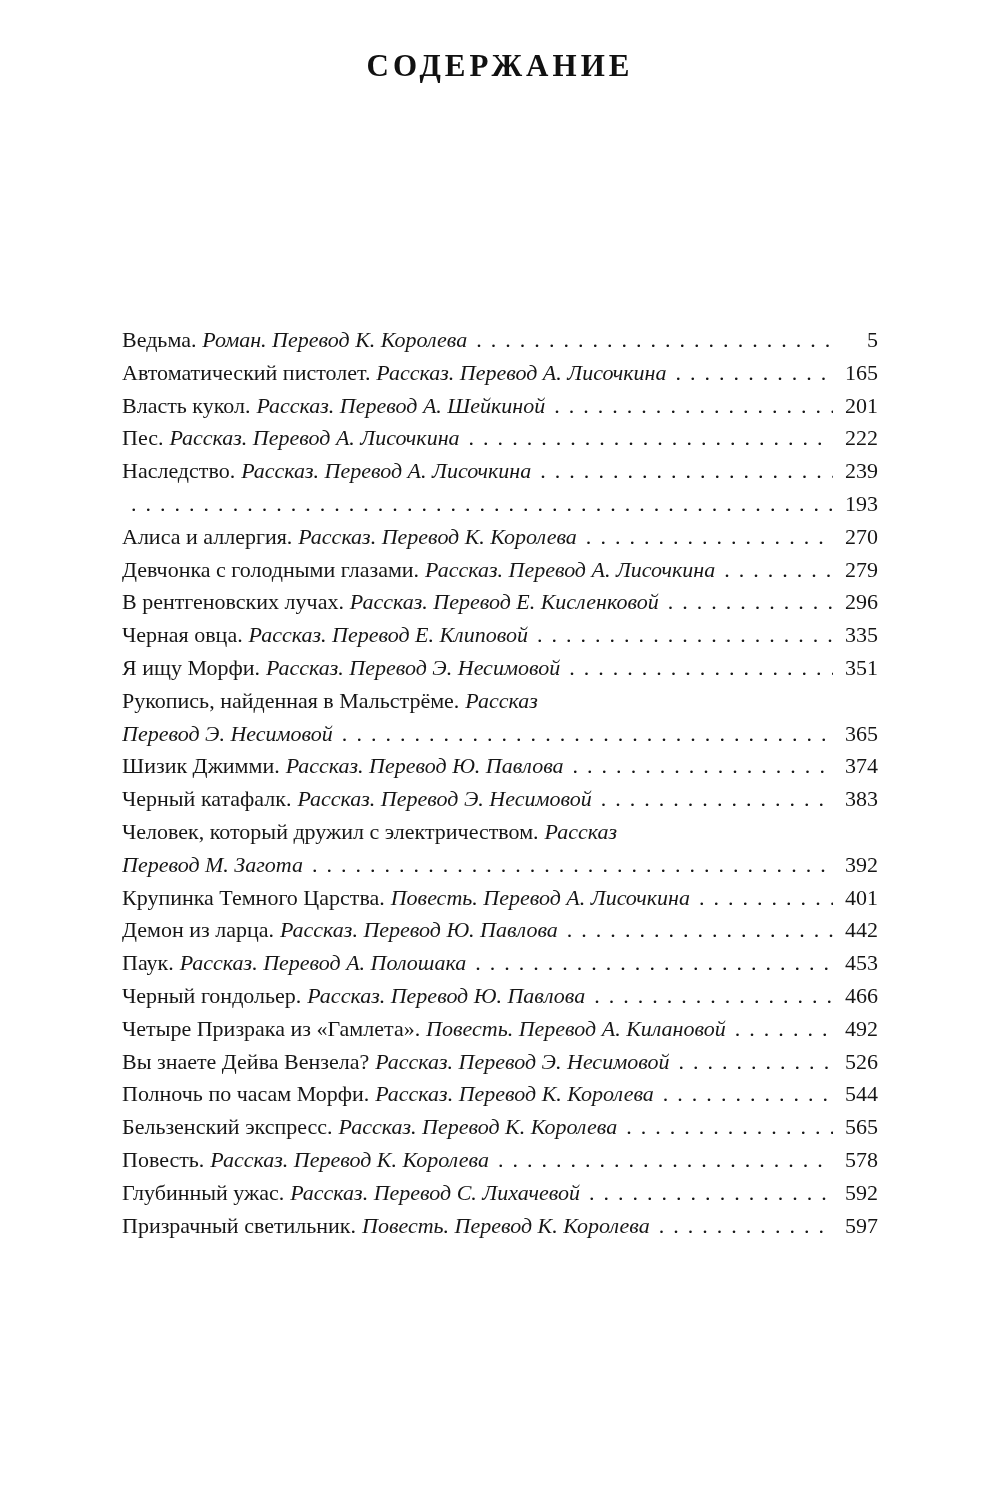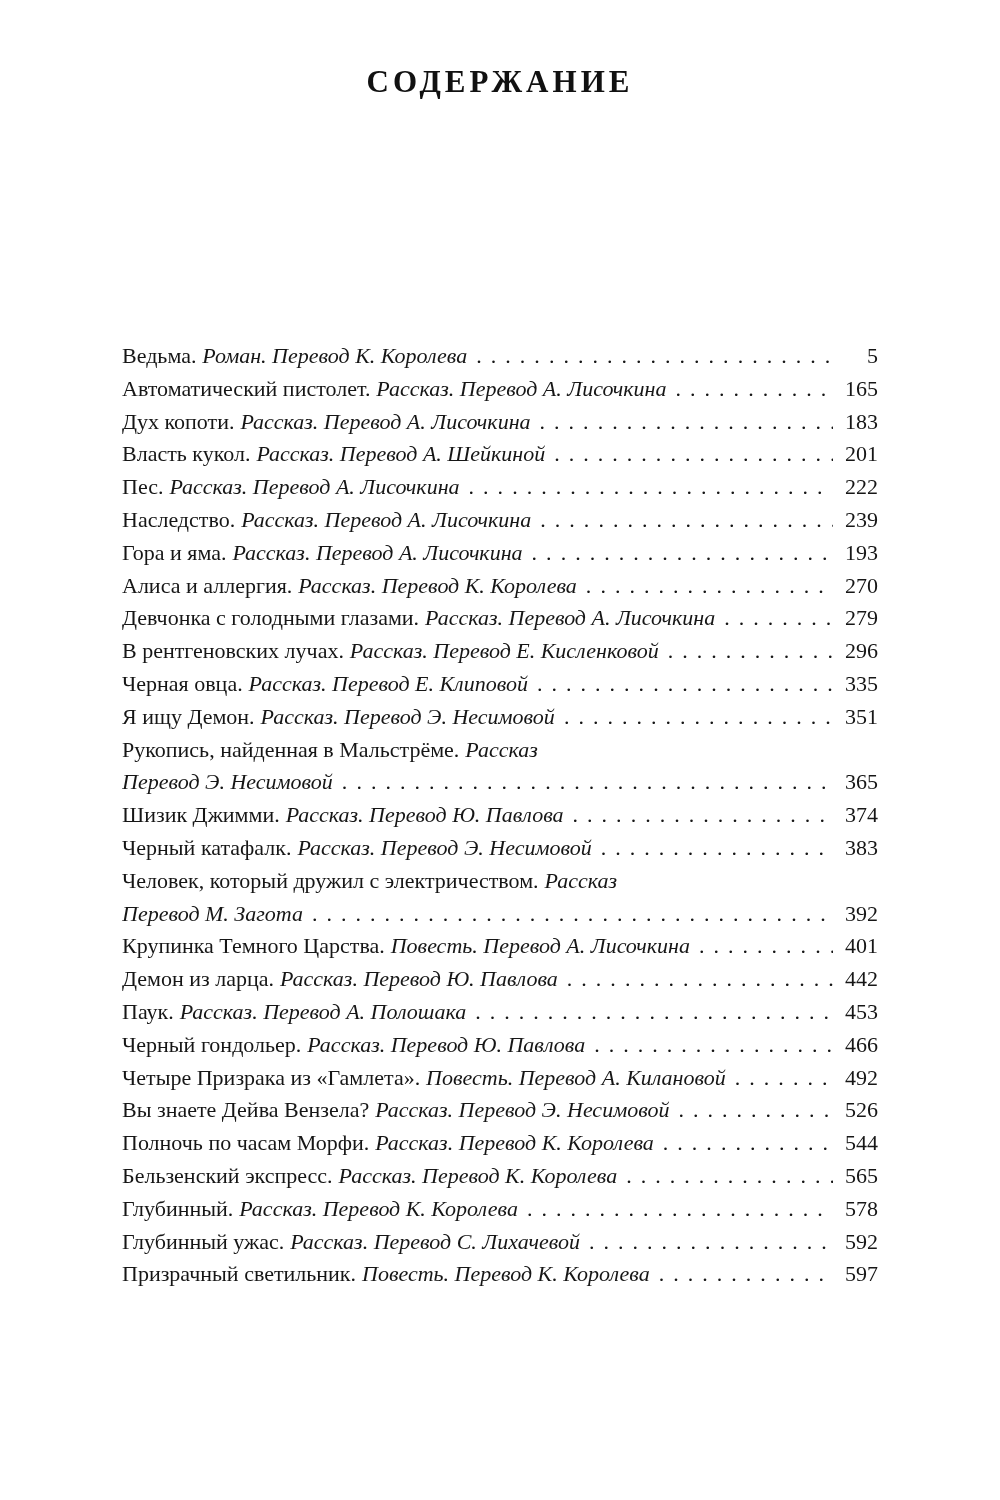--- a/index.html
+++ b/index.html
@@ -11,21 +11,21 @@
     width: 1000px;
     height: 1500px;
     overflow: hidden;
     font-family: "Liberation Serif", "DejaVu Serif", serif;
     color: #161616;
   }
   .page {
     width: 1000px;
     height: 1500px;
     box-sizing: border-box;
-    padding: 64px 122px 0 122px;
+    padding: 48px 122px 0 122px;
   }
   h1.toc-title {
     margin: 0;
     text-align: center;
     font-size: 31px;
     font-weight: bold;
     letter-spacing: 0.13em;
     color: #111111;
   }
   .toc-list {
@@ -80,41 +80,35 @@
     <span class="text"><span class="roman">Ведьма.</span><span class="italic">Роман. Перевод К. Королева</span></span>
     <span class="leader"></span>
     <span class="pagenum">5</span>
   </div>
       <div class="toc-line">
     <span class="text"><span class="roman">Автоматический пистолет.</span><span class="italic">Рассказ. Перевод А. Лисочкина</span></span>
     <span class="leader"></span>
     <span class="pagenum">165</span>
   </div>
       <div class="toc-line">
-    <span class="text"><span class="roman">Дух копоти.</span><span class="italic">Рассказ. Перевод А. Лисочкина</span></span>
-    <span class="leader"></span>
-    <span class="pagenum">183</span>
-  </div>
-      <div class="toc-line">
     <span class="text"><span class="roman">Власть кукол.</span><span class="italic">Рассказ. Перевод А. Шейкиной</span></span>
     <span class="leader"></span>
     <span class="pagenum">201</span>
   </div>
       <div class="toc-line">
     <span class="text"><span class="roman">Пес.</span><span class="italic">Рассказ. Перевод А. Лисочкина</span></span>
     <span class="leader"></span>
     <span class="pagenum">222</span>
   </div>
       <div class="toc-line">
     <span class="text"><span class="roman">Наследство.</span><span class="italic">Рассказ. Перевод А. Лисочкина</span></span>
     <span class="leader"></span>
     <span class="pagenum">239</span>
   </div>
       <div class="toc-line">
-    <span class="text"><span class="roman">Гора и яма.</span><span class="italic">Рассказ. Перевод А. Лисочкина</span></span>
     <span class="leader"></span>
     <span class="pagenum">193</span>
   </div>
       <div class="toc-line">
     <span class="text"><span class="roman">Алиса и аллергия.</span><span class="italic">Рассказ. Перевод К. Королева</span></span>
     <span class="leader"></span>
     <span class="pagenum">270</span>
   </div>
       <div class="toc-line">
     <span class="text"><span class="roman">Девчонка с голодными глазами.</span><span class="italic">Рассказ. Перевод А. Лисочкина</span></span>
@@ -125,21 +119,21 @@
     <span class="text"><span class="roman">В рентгеновских лучах.</span><span class="italic">Рассказ. Перевод Е. Кисленковой</span></span>
     <span class="leader"></span>
     <span class="pagenum">296</span>
   </div>
       <div class="toc-line">
     <span class="text"><span class="roman">Черная овца.</span><span class="italic">Рассказ. Перевод Е. Клиповой</span></span>
     <span class="leader"></span>
     <span class="pagenum">335</span>
   </div>
       <div class="toc-line">
-    <span class="text"><span class="roman">Я ищу Демон.</span><span class="italic">Рассказ. Перевод Э. Несимовой</span></span>
+    <span class="text"><span class="roman">Я ищу Морфи.</span><span class="italic">Рассказ. Перевод Э. Несимовой</span></span>
     <span class="leader"></span>
     <span class="pagenum">351</span>
   </div>
       <div class="toc-line no-page">
     <span class="text"><span class="roman">Рукопись, найденная в Мальстрёме.</span><span class="italic">Рассказ</span></span>
 
   </div>
       <div class="toc-line">
     <span class="text"><span class="roman"></span><span class="italic">Перевод Э. Несимовой</span></span>
     <span class="leader"></span>
@@ -198,21 +192,21 @@
     <span class="text"><span class="roman">Полночь по часам Морфи.</span><span class="italic">Рассказ. Перевод К. Королева</span></span>
     <span class="leader"></span>
     <span class="pagenum">544</span>
   </div>
       <div class="toc-line">
     <span class="text"><span class="roman">Бельзенский экспресс.</span><span class="italic">Рассказ. Перевод К. Королева</span></span>
     <span class="leader"></span>
     <span class="pagenum">565</span>
   </div>
       <div class="toc-line">
-    <span class="text"><span class="roman">Глубинный.</span><span class="italic">Рассказ. Перевод К. Королева</span></span>
+    <span class="text"><span class="roman">Повесть.</span><span class="italic">Рассказ. Перевод К. Королева</span></span>
     <span class="leader"></span>
     <span class="pagenum">578</span>
   </div>
       <div class="toc-line">
     <span class="text"><span class="roman">Глубинный ужас.</span><span class="italic">Рассказ. Перевод С. Лихачевой</span></span>
     <span class="leader"></span>
     <span class="pagenum">592</span>
   </div>
       <div class="toc-line">
     <span class="text"><span class="roman">Призрачный светильник.</span><span class="italic">Повесть. Перевод К. Королева</span></span>

